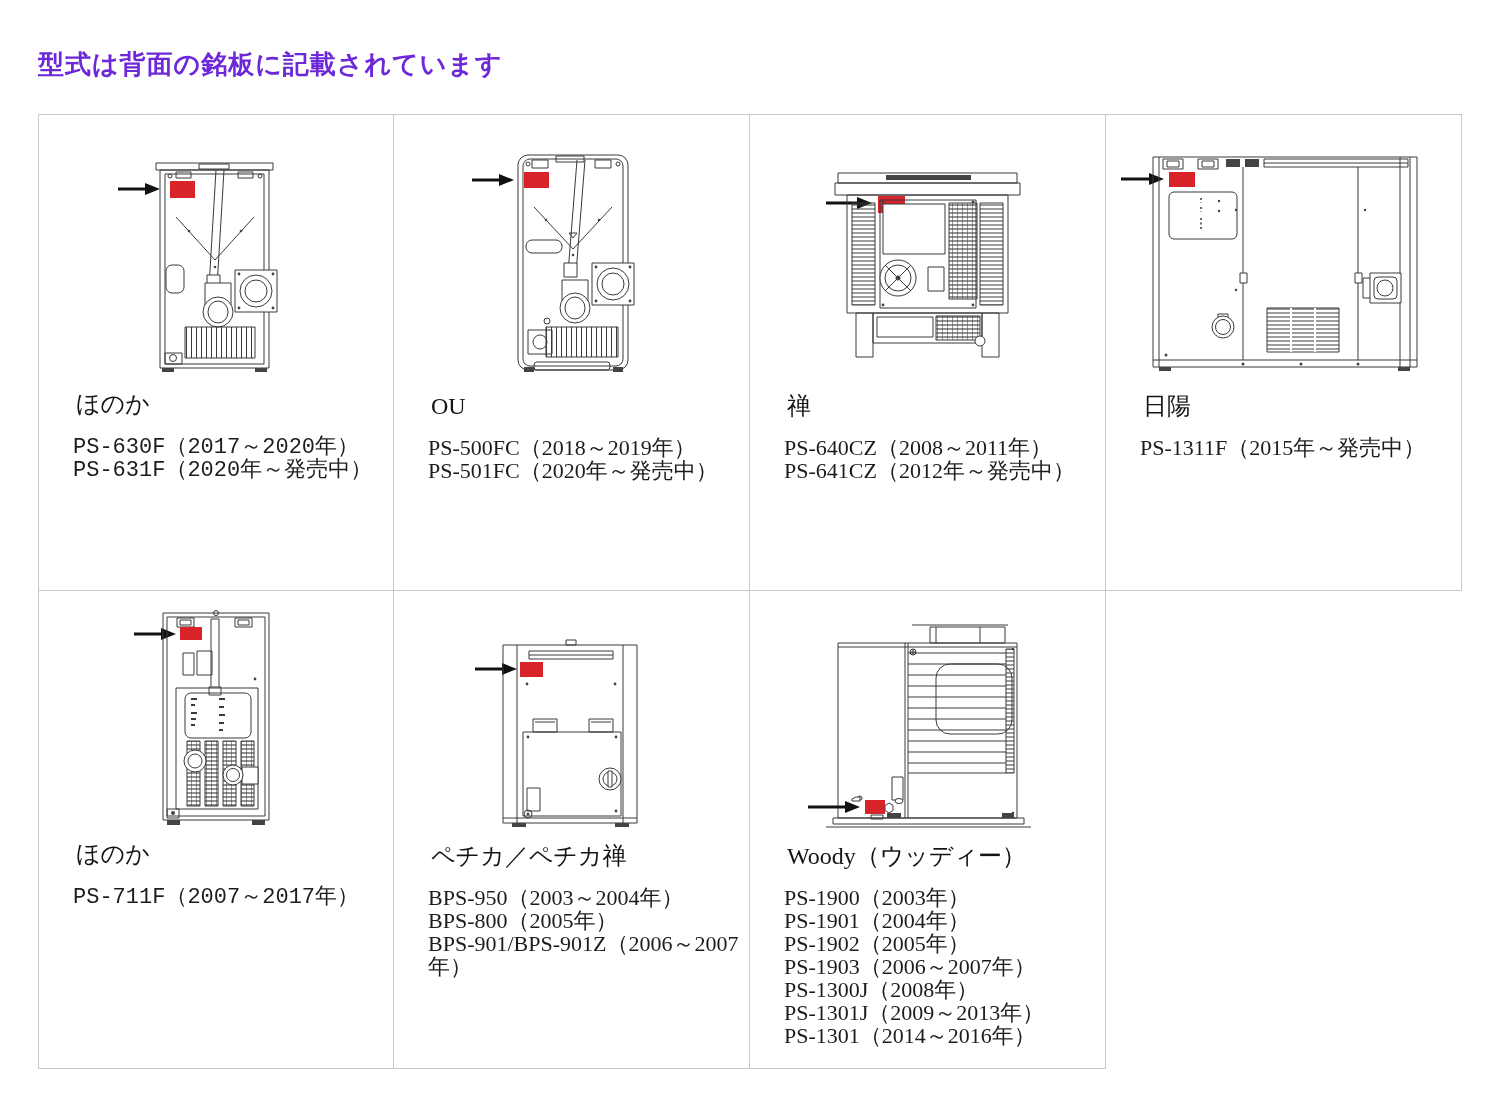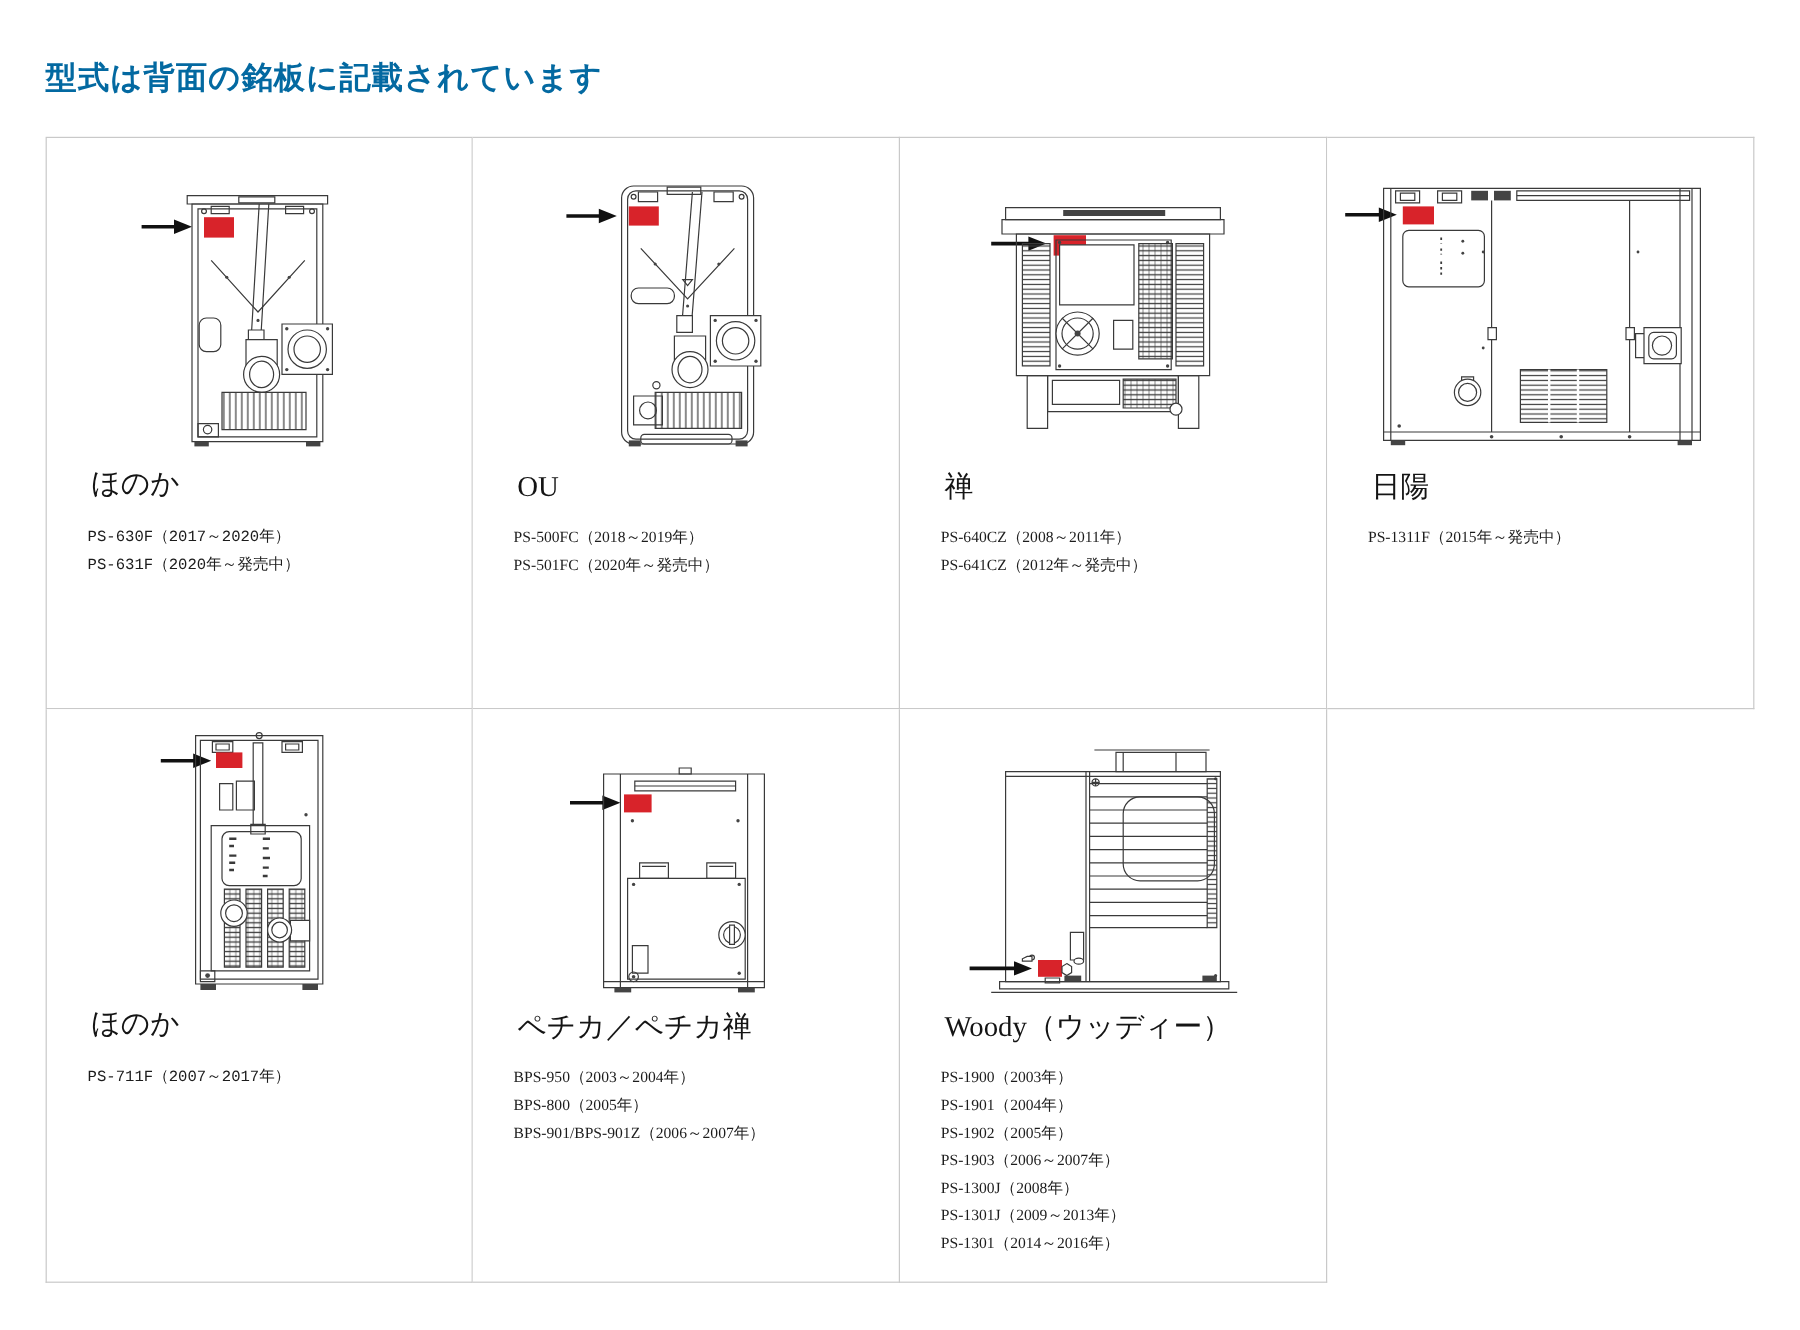--- a/index.html
+++ b/index.html
@@ -3,39 +3,39 @@
 <meta charset="utf-8">
 <style>
   html,body{margin:0;padding:0;}
   body{
     width:1500px;height:1108px;position:relative;background:#ffffff;
     font-family:"Liberation Serif","DejaVu Serif",serif;color:#1c1c1c;
     overflow:hidden;
   }
   .page-title{
     position:absolute;left:38px;top:30px;
-    font-size:26px;letter-spacing:1px;color:#0369a1;
+    font-size:26px;letter-spacing:1px;color:#6d28d9;
   }
   .grid-table{position:absolute;left:38px;top:114px;}
   .row{display:flex;}
   .cell{
     width:356px;height:477px;box-sizing:border-box;position:relative;
     border-right:1px solid #c9c9c9;border-bottom:1px solid #c9c9c9;background:#fff;
   }
   .row1 .cell{border-top:1px solid #c9c9c9;}
   .cell.first{border-left:1px solid #c9c9c9;font-family:Liberation Mono, monospace;}
   .row2 .cell{height:478px;}
   .diagram{position:absolute;left:0;top:0;}
   .txt{position:absolute;left:34px;right:10px;}
   .row1 .txt{top:276px;}
   .row2 .txt{top:250px;}
   .product-name{
     font-size:24px;font-weight:400;margin:0 0 15px 3px;line-height:30px;color:#141414;
   }
-  .model-line{font-size:13px;line-height:23px;color:#1c1c1c;}
+  .model-line{font-size:22px;line-height:23px;color:#1c1c1c;}
   svg{display:block;}
   svg *{vector-effect:non-scaling-stroke;}
   .ln{stroke:#3a3a3a;stroke-width:1;fill:none;}
   .lnf{stroke:#3a3a3a;stroke-width:1;fill:#ffffff;}
   .dk{fill:#444;stroke:none;}
   .defs-holder{position:absolute;width:0;height:0;}
 </style>
 </head>
 <body>
 

